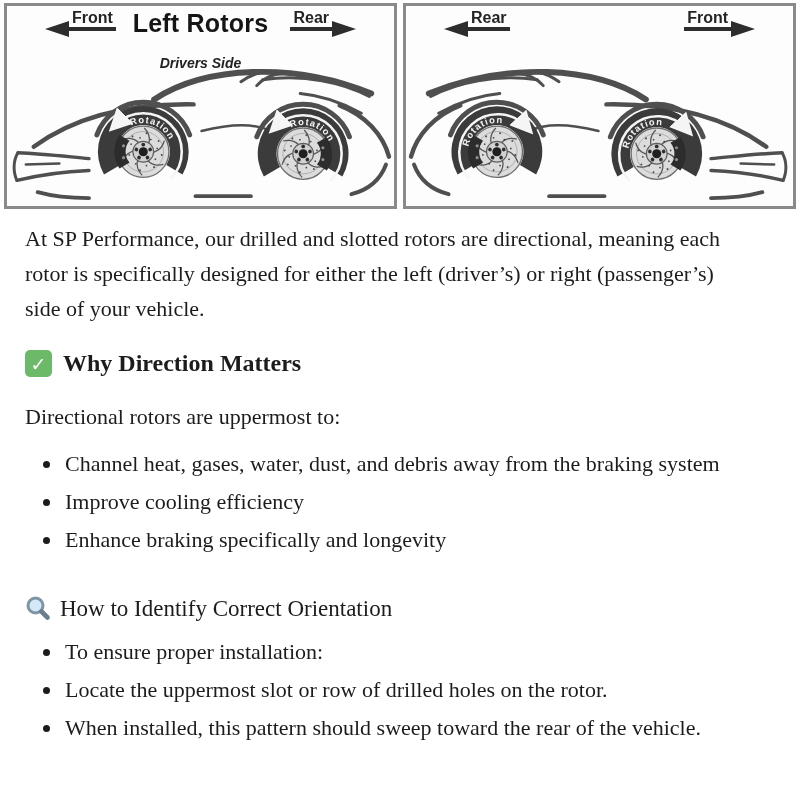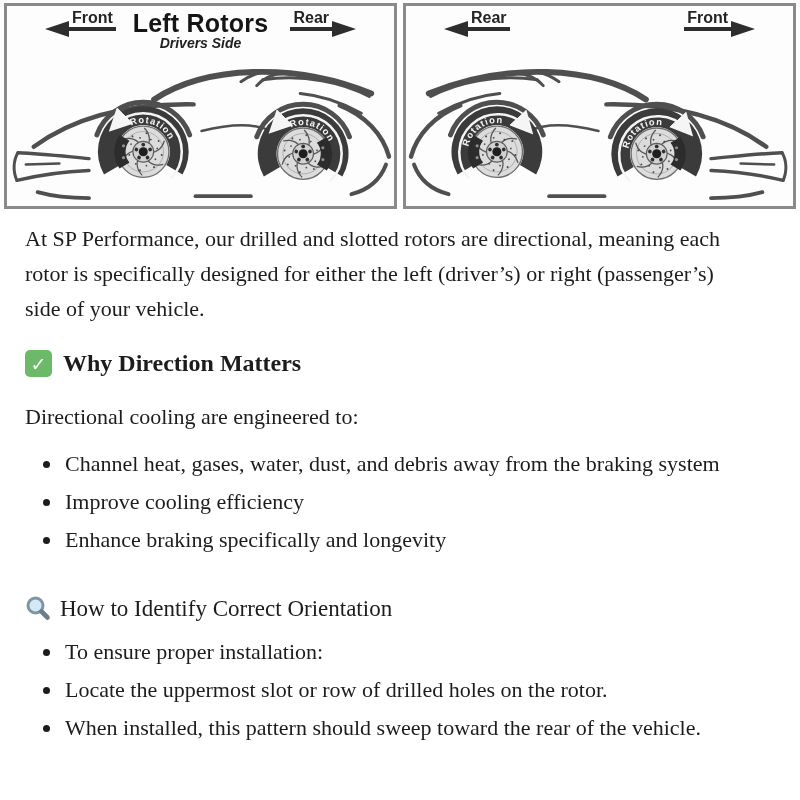--- a/index.html
+++ b/index.html
@@ -9,21 +9,21 @@
   }
   
   .diagram{display:flex;gap:6px;padding:3px 4px 0;}
   .panel{
     flex:1 1 0;border:3px solid #8a8a8a;background:#fdfdfd;height:206px;
     position:relative;box-sizing:border-box;
   }
   .panel-header{position:relative;height:50px;font-family:"Liberation Sans",sans-serif;}
   .title-block{text-align:center;padding-top:4px;line-height:1.05;}
   .panel-title{font-size:25px;font-weight:bold;color:#151515;letter-spacing:0.2px;}
-  .panel-sub{font-size:14px;font-weight:bold;font-style:italic;color:#222;}
+  .panel-sub{font-size:14px;font-weight:bold;font-style:italic;color:#222;margin-top:20px;}
   .dir{position:absolute;top:3px;display:flex;align-items:flex-end;}
   .dir .lbl{
     font-size:16px;font-weight:bold;color:#242424;text-decoration:none;
     border-bottom:4px solid #2d2d2d;padding:0 3px 0;line-height:1.15;
   }
   .dir-left{left:30px;}
   .dir-right{right:30px;}
   .tri{width:0;height:0;border:8px solid transparent;}
   .tri-l{border-right:24px solid #2d2d2d;margin-bottom:-6px;}
   .tri-r{border-left:24px solid #2d2d2d;margin-bottom:-6px;}
@@ -262,21 +262,21 @@
 
   <div class="article">
 
     <p class="intro">At SP Performance, our drilled and slotted rotors are directional, meaning each rotor is specifically designed for either the left (driver’s) or right (passenger’s) side of your vehicle.</p>
 
     <div class="sec-head">
       <span class="check-box">✓</span>
       <span class="t1">Why Direction Matters</span>
     </div>
 
-    <p class="lead">Directional cooling are engineered to:</p>
+    <p class="lead">Directional rotors are uppermost to:</p>
 
     <ul class="blist">
       <li>Channel heat, gases, water, dust, and debris away from the braking system</li>
       <li>Improve cooling efficiency</li>
       <li>Enhance braking specifically and longevity</li>
     </ul>
 
     <div class="sec-head plain">
       <svg width="27" height="27" viewBox="0 0 27 27">
         <circle cx="10.5" cy="10.5" r="7.5" fill="#d3e9f8" stroke="#7f95a4" stroke-width="3"></circle>

